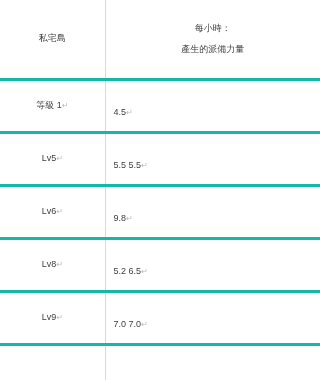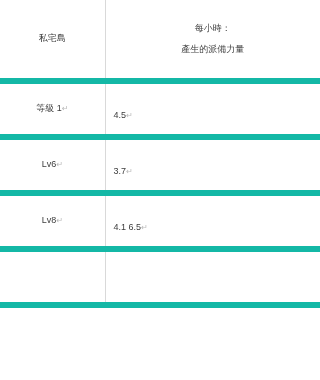--- a/index.html
+++ b/index.html
@@ -17,21 +17,21 @@
   .doc-table {
     width: 320px;
     border-collapse: collapse;
     table-layout: fixed;
   }
   .doc-table col.c1 { width: 105px; }
   .doc-table col.c2 { width: 215px; }
 
   .doc-table td {
     border-top: 1px solid #e8cfa0;
-    border-bottom: 6px solid #14b8a6;
+    border-bottom: 3px solid #14b8a6;
     font-size: 9px;
     line-height: 1.5;
     color: #3c3c3c;
     vertical-align: middle;
     padding: 0;
     margin-left: 37px;
   }
   
   .doc-table tr.header-row td {
     border-top: none;
@@ -83,25 +83,33 @@
         <span class="hdr-line">每小時：</span>
         <span class="hdr-line second">產生的派備力量</span>
       </td>
     </tr>
 
     <tr class="data-row">
       <td class="cell-label"><span>等級 1</span><span class="mark">↵</span></td>
       <td class="cell-value"><span>4.5</span><span class="mark">↵</span></td>
     </tr>
     <tr class="data-row">
+      <td class="cell-label"><span>Lv5</span><span class="mark">↵</span></td>
+      <td class="cell-value"><span>5.5 5.5</span><span class="mark">↵</span></td>
+    </tr>
+    <tr class="data-row">
       <td class="cell-label"><span>Lv6</span><span class="mark">↵</span></td>
-      <td class="cell-value"><span>3.7</span><span class="mark">↵</span></td>
+      <td class="cell-value"><span>9.8</span><span class="mark">↵</span></td>
     </tr>
     <tr class="data-row">
       <td class="cell-label"><span>Lv8</span><span class="mark">↵</span></td>
-      <td class="cell-value"><span>4.1 6.5</span><span class="mark">↵</span></td>
+      <td class="cell-value"><span>5.2 6.5</span><span class="mark">↵</span></td>
+    </tr>
+    <tr class="data-row">
+      <td class="cell-label"><span>Lv9</span><span class="mark">↵</span></td>
+      <td class="cell-value"><span>7.0 7.0</span><span class="mark">↵</span></td>
     </tr>
     <tr class="data-row">
       <td class="cell-label"></td>
       <td class="cell-value"></td>
     </tr>
   </tbody>
 </table>
 
 </body></html>

